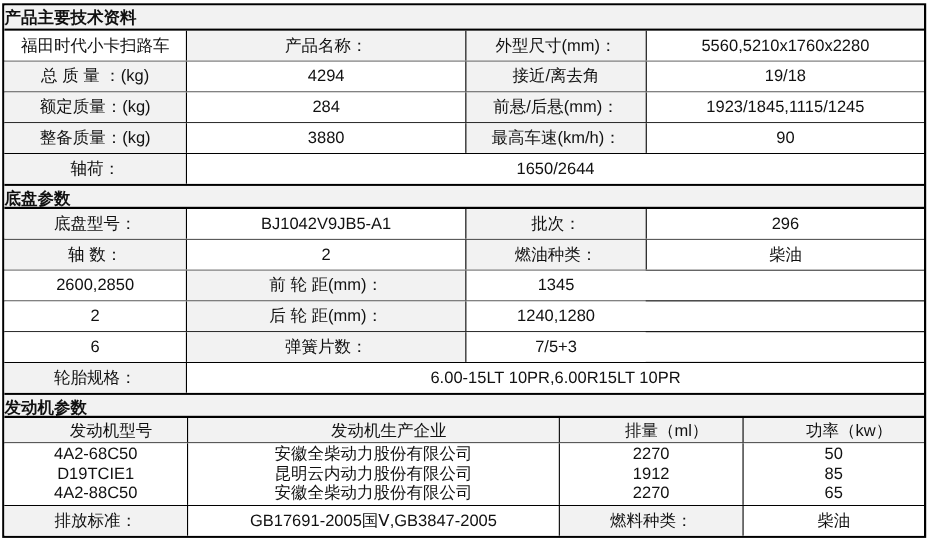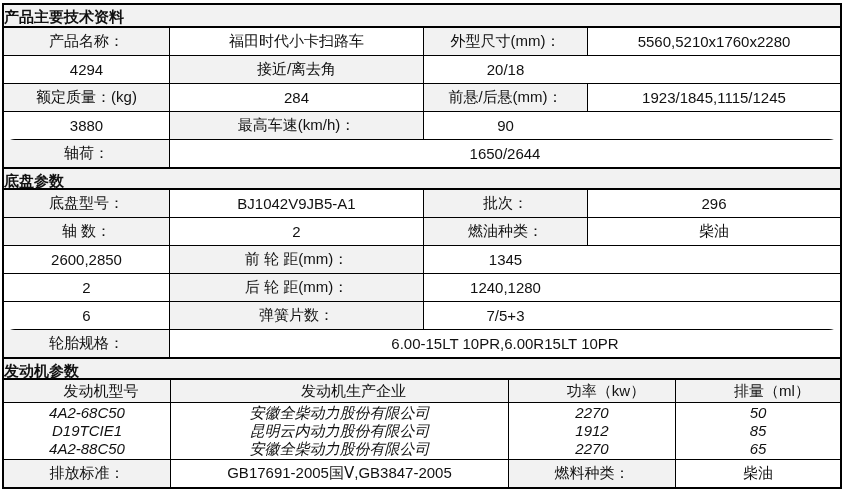--- a/index.html
+++ b/index.html
@@ -23,68 +23,70 @@
   .sec-header {
     background: #f2f2f2;
     font-weight: bold;
     height: 23px;
     line-height: 23px;
     border-bottom: 2px solid #000000;
     font-size: 15px;
   }
   .sec-header.mid { border-top: 2px solid #000000; }
   .grid4 { display: grid; grid-template-columns: 165px 254px 164px 1fr; }
-  .grid2 { display: grid; grid-template-columns: 165px 1fr; border-radius: 11px; }
+  .grid2 { display: grid; grid-template-columns: 165px 1fr; }
   .egrid { display: grid; grid-template-columns: 166px 338px 167px 1fr; }
   .row { border-top: 1px solid #000000; }
   .row.first { border-top: none; }
   .cell {
     display: flex; align-items: center; justify-content: center;
     height: 27px;
     overflow: hidden;
     white-space: nowrap;
   }
   .cell:not(:first-child) { border-left: 1px solid #000000; }
   .lab { background: #f2f2f2; }
   .val { background: #ffffff; }
   .ehead .cell { height: 22px; background: #f2f2f2; padding-left: 28px; }
   .multi .cell {
     height: auto;
     padding: 1px 0;
     flex-direction: column;
     justify-content: flex-start;
     line-height: 18px;
   }
-  .multi .line { line-height: 18px; font-style: italic; }
+  .multi .line { line-height: 18px; }
 </style>
 </head>
 <body>
 
 <div class="sheet">
 
   <div class="sec-header">产品主要技术资料</div>
 
   <div class="row first grid4">
+    <div class="cell val">福田时代小卡扫路车</div>
     <div class="cell lab">产品名称：</div>
-    <div class="cell val">福田时代小卡扫路车</div>
     <div class="cell lab">外型尺寸(mm)：</div>
     <div class="cell val">5560,5210x1760x2280</div>
   </div>
   <div class="row grid4">
+    <div class="cell lab">总 质 量 ：(kg)</div>
     <div class="cell val">4294</div>
     <div class="cell lab">接近/离去角</div>
-    <div class="cell val">20/18</div>
+    <div class="cell val">19/18</div>
   </div>
   <div class="row grid4">
     <div class="cell lab">额定质量：(kg)</div>
     <div class="cell val">284</div>
     <div class="cell lab">前悬/后悬(mm)：</div>
     <div class="cell val">1923/1845,1115/1245</div>
   </div>
   <div class="row grid4">
+    <div class="cell lab">整备质量：(kg)</div>
     <div class="cell val">3880</div>
     <div class="cell lab">最高车速(km/h)：</div>
     <div class="cell val">90</div>
   </div>
   <div class="row grid2">
     <div class="cell lab">轴荷：</div>
     <div class="cell val">1650/2644</div>
   </div>
 
   <div class="sec-header mid">底盘参数</div>
@@ -119,22 +121,22 @@
   <div class="row grid2">
     <div class="cell lab">轮胎规格：</div>
     <div class="cell val">6.00-15LT 10PR,6.00R15LT 10PR</div>
   </div>
 
   <div class="sec-header mid">发动机参数</div>
 
   <div class="row first egrid ehead">
     <div class="cell">发动机型号</div>
     <div class="cell">发动机生产企业</div>
+    <div class="cell">排量（ml）</div>
     <div class="cell">功率（kw）</div>
-    <div class="cell">排量（ml）</div>
   </div>
 
   <div class="row egrid multi">
     <div class="cell val">
       <div class="line">4A2-68C50</div>
       <div class="line">D19TCIE1</div>
       <div class="line">4A2-88C50</div>
     </div>
     <div class="cell val">
       <div class="line">安徽全柴动力股份有限公司</div>

